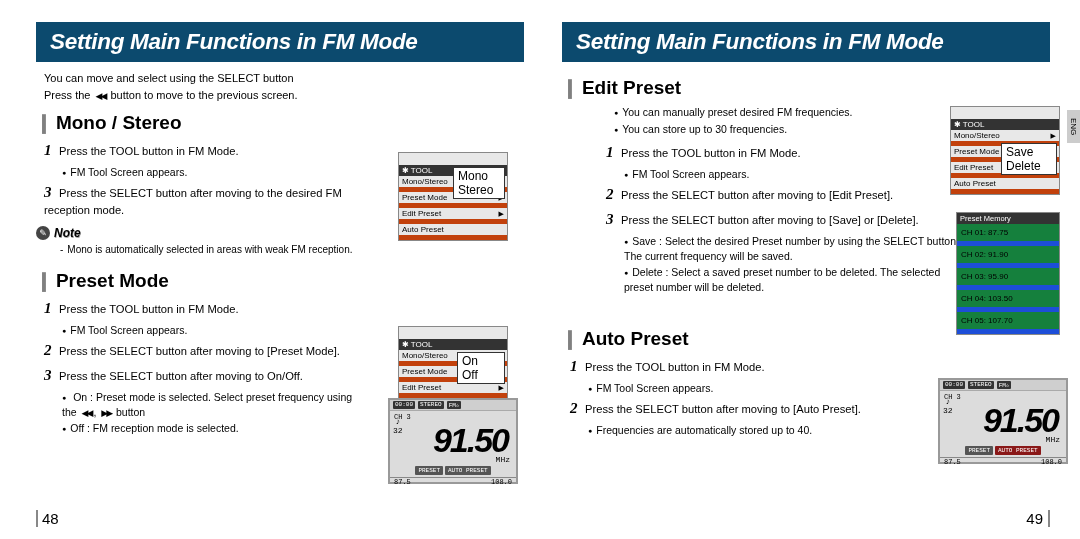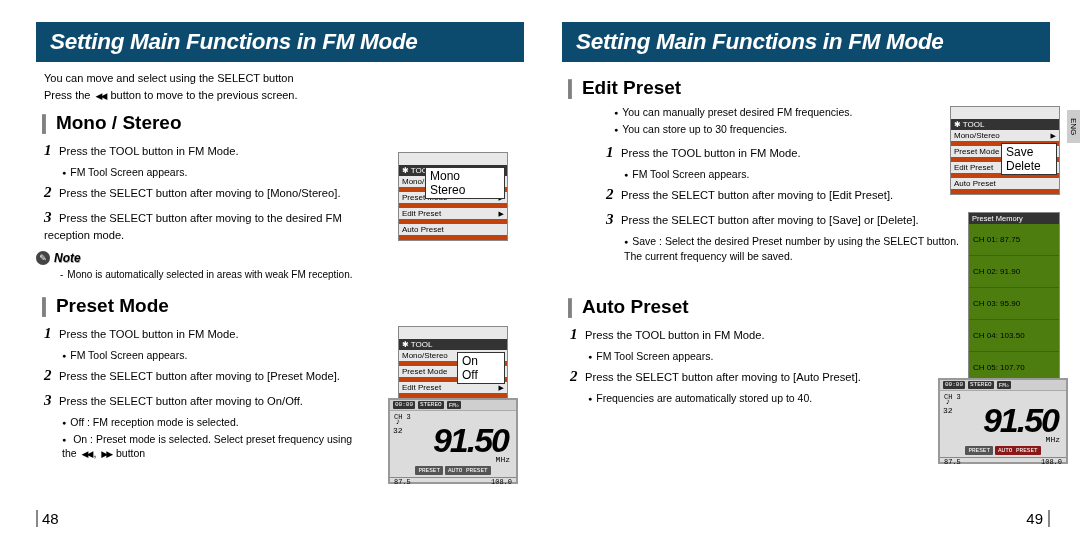--- a/index.html
+++ b/index.html
@@ -40,23 +40,23 @@
   .radio-box .top { font-size: 6px; padding: 1px 3px; background: #cfcfcf; border-bottom: 1px solid #aaa; display: flex; gap: 3px; }
   .radio-box .top span { background: #333; color: #fff; padding: 0 2px; border-radius: 1px; }
   .radio-box .freq { font-family: "Arial Black", sans-serif; font-size: 34px; text-align: right; padding: 0 8px; letter-spacing: -2px; font-weight: 900; line-height: 1; margin-top: 2px; font-style: italic; }
   .radio-box .mhz { text-align: right; font-size: 8px; padding-right: 6px; margin-top: -2px; }
   .radio-box .btm-btns { display: flex; gap: 2px; justify-content: center; margin-top: 2px; }
   .radio-box .btm-btns div { background: #555; color: #fff; font-size: 6px; padding: 1px 3px; border-radius: 1px; }
   .radio-box .band { display: flex; justify-content: space-between; font-size: 7px; padding: 0 4px; border-top: 1px solid #888; margin-top: 2px; }
   .radio-box .ch { font-size: 7px; padding: 0 4px; margin-top: 2px; }
   .radio-box .left-icons { position: absolute; left: 3px; top: 18px; font-size: 8px; line-height: 1.1; text-align: center; }
 
-  .preset-mem { position: absolute; border: 1px solid #888; background: #e8e8e8; font-size: 8px; width: 92px; }
+  .preset-mem { position: absolute; border: 1px solid #888; background: #e8e8e8; font-size: 8px; width: 104px; }
   .preset-mem .hdr { background: #333; color: #fff; padding: 1px 3px; font-size: 7.5px; }
-  .preset-mem .row { padding: 11px 4px; border-bottom: 1px solid #1d4ed8; background: #4d7c0f; }
+  .preset-mem .row { padding: 4px 4px; border-bottom: 5px solid #1d4ed8; background: #15803d; }
 
   .page-num { position: absolute; bottom: 12px; font-size: 15px; }
   .page-num.left { left: 36px; }
   .page-num.left::before { content: ""; border-left: 2px solid #888; padding-left: 4px; }
   .page-num.right { right: 30px; }
   .page-num.right::after { content: ""; border-right: 2px solid #888; padding-right: 4px; margin-left: 1px; }
 
   .lang-tab { position: absolute; right: 0; top: 110px; background: #ccc; font-size: 8px; padding: 8px 2px; writing-mode: vertical-rl; text-orientation: mixed; }
 </style>
 </head>
@@ -73,21 +73,20 @@
         <span>Press the</span>
         <span class="rewind-ico">◀◀</span>
         <span>button to move to the previous screen.</span>
       </div>
     </div>
 
     <div class="section-title">Mono / Stereo</div>
     <div class="steps">
       <div class="step"><span class="step-num">1</span><span>Press the TOOL button in FM Mode.</span></div>
       <div class="sub">FM Tool Screen appears.</div>
-      <div class="step"><span class="step-num">2</span><span>Press the SELECT button after moving to [Mono/Stereo].</span></div>
       <div class="step"><span class="step-num">3</span><span>Press the SELECT button after moving to the desired FM reception mode.</span></div>
     </div>
 
     <div class="note-row">
       <span class="note-label">✎</span>
       <span class="note-word">Note</span>
     </div>
     <div class="sub dash" style="margin-left:24px; margin-top:4px; font-size:10px; max-width:330px;">Mono is automatically selected in areas with weak FM reception.</div>
 
     <div class="screenshot" style="right:32px; top:152px; width:110px;">
@@ -100,39 +99,39 @@
           <span>Preset Mode</span>
           <span class="arrow">▶</span>
         </div>
       <div class="row">
           <span>Edit Preset</span>
           <span class="arrow">▶</span>
         </div>
       <div class="row">
           <span>Auto Preset</span>
         </div>
-      <div class="popup" style="top:14px; width:80px;">
+      <div class="popup" style="top:14px; width:52px;">
         <div>Mono</div>
         <div>Stereo</div>
       </div>
     </div>
 
     <div class="section-title" style="margin-top:14px;">Preset Mode</div>
     <div class="steps">
       <div class="step"><span class="step-num">1</span><span>Press the TOOL button in FM Mode.</span></div>
       <div class="sub">FM Tool Screen appears.</div>
       <div class="step"><span class="step-num">2</span><span>Press the SELECT button after moving to [Preset Mode].</span></div>
       <div class="step"><span class="step-num">3</span><span>Press the SELECT button after moving to On/Off.</span></div>
-      <div class="sub">Off : FM reception mode is selected.</div>
       <div class="sub">
         <span>On : Preset mode is selected. Select preset frequency using the</span>
         <span class="rewind-ico">◀◀</span>,
         <span class="rewind-ico">▶▶</span>
         <span>button</span>
       </div>
+      <div class="sub">Off : FM reception mode is selected.</div>
     </div>
 
     <div class="screenshot" style="right:32px; top:326px; width:110px;">
       <div class="hdr"><span class="tool-ico">✱</span><span>TOOL</span></div>
       <div class="row">
           <span>Mono/Stereo</span>
           <span class="arrow">▶</span>
         </div>
       <div class="row">
           <span>Preset Mode</span>
@@ -182,20 +181,21 @@
 
     <div class="section-title" style="margin-top:14px;">Edit Preset</div>
     <div class="steps" style="max-width:360px;margin-left:44px;">
       <div class="sub" style="margin-left:8px;">You can manually preset desired FM frequencies.</div>
       <div class="sub" style="margin-left:8px;">You can store up to 30 frequencies.</div>
       <div class="step" style="margin-top:6px;"><span class="step-num">1</span><span>Press the TOOL button in FM Mode.</span></div>
       <div class="sub">FM Tool Screen appears.</div>
       <div class="step"><span class="step-num">2</span><span>Press the SELECT button after moving to [Edit Preset].</span></div>
       <div class="step"><span class="step-num">3</span><span>Press the SELECT button after moving to [Save] or [Delete].</span></div>
       <div class="sub">Save : Select the desired Preset number by using the SELECT button. The current frequency will be saved.</div>
+      <div class="sub">Delete : Select a saved preset number to be deleted. The selected preset number will be deleted.</div>
     </div>
 
     <div class="screenshot" style="right:20px; top:106px; width:110px;">
       <div class="hdr"><span class="tool-ico">✱</span><span>TOOL</span></div>
       <div class="row">
           <span>Mono/Stereo</span>
           <span class="arrow">▶</span>
         </div>
       <div class="row">
           <span>Preset Mode</span>

